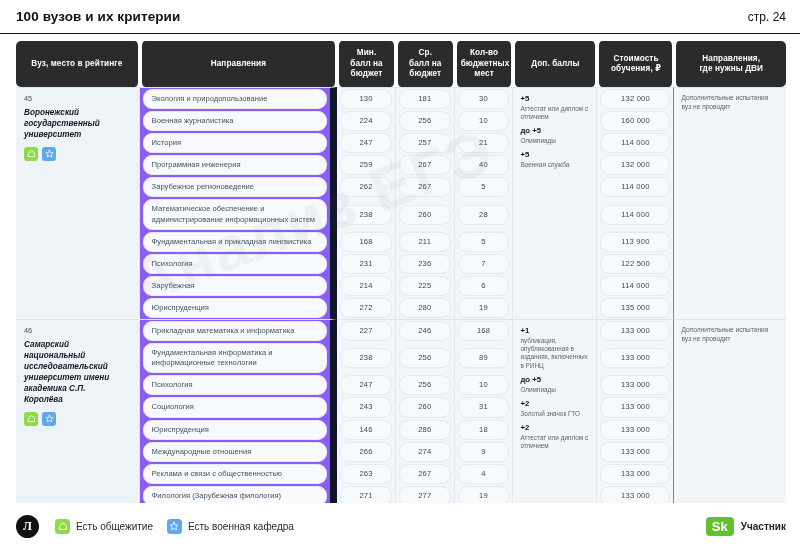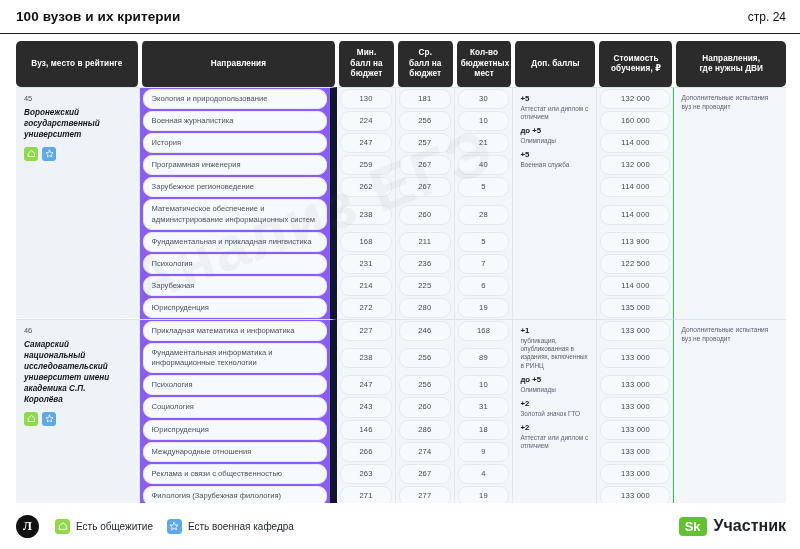--- a/index.html
+++ b/index.html
@@ -235,21 +235,21 @@
   .sk-badge { display: flex; align-items: center; gap: 7px; }
   .sk-mark {
     background: #62c12f;
     color: #ffffff;
     font-size: 13px;
     font-weight: 700;
     border-radius: 4px;
     padding: 3px 6px;
     line-height: 1;
   }
-  .sk-label { font-size: 16px; font-weight: 700; color: #1b2026; }
+  .sk-label { font-size: 10px; font-weight: 700; color: #1b2026; }
 
   
   .watermark {
     position: absolute;
     left: 150px;
     top: 150px;
     width: 520px;
     height: 260px;
     pointer-events: none;
     opacity: .055;

